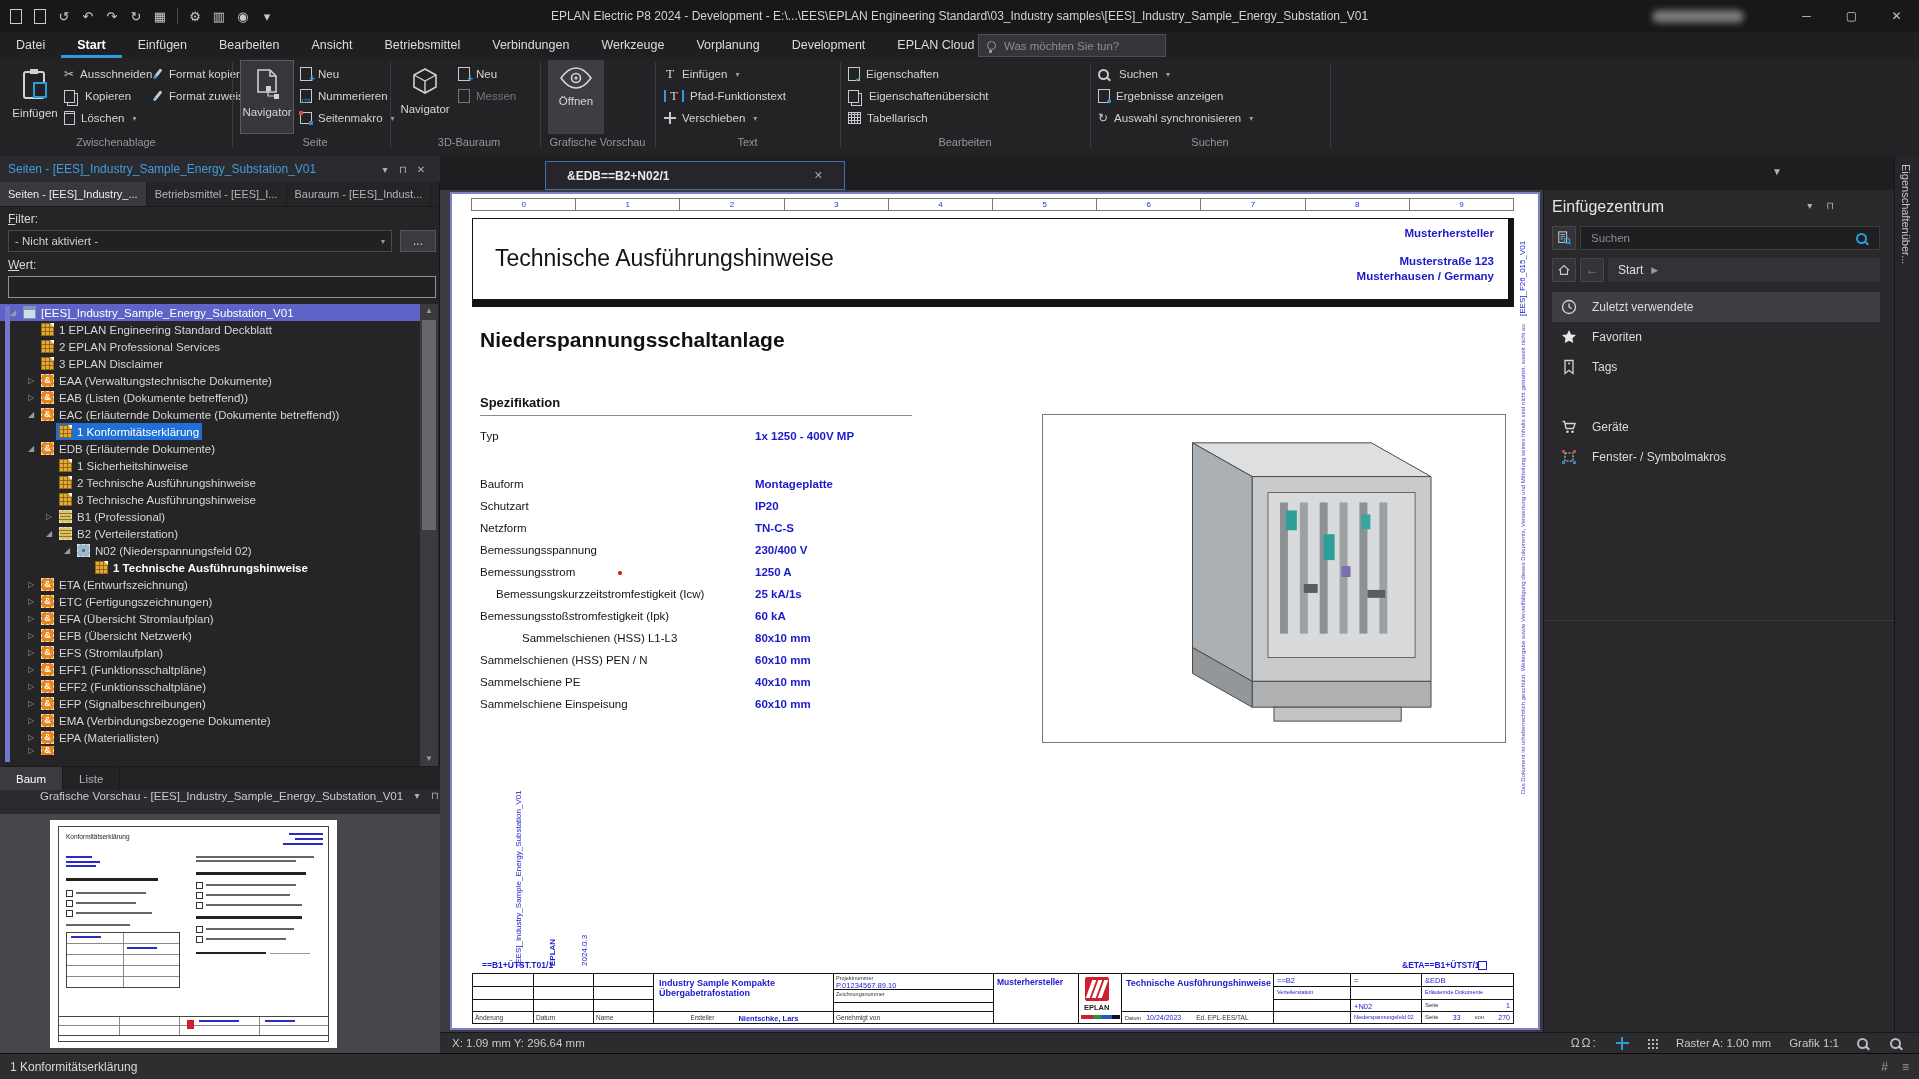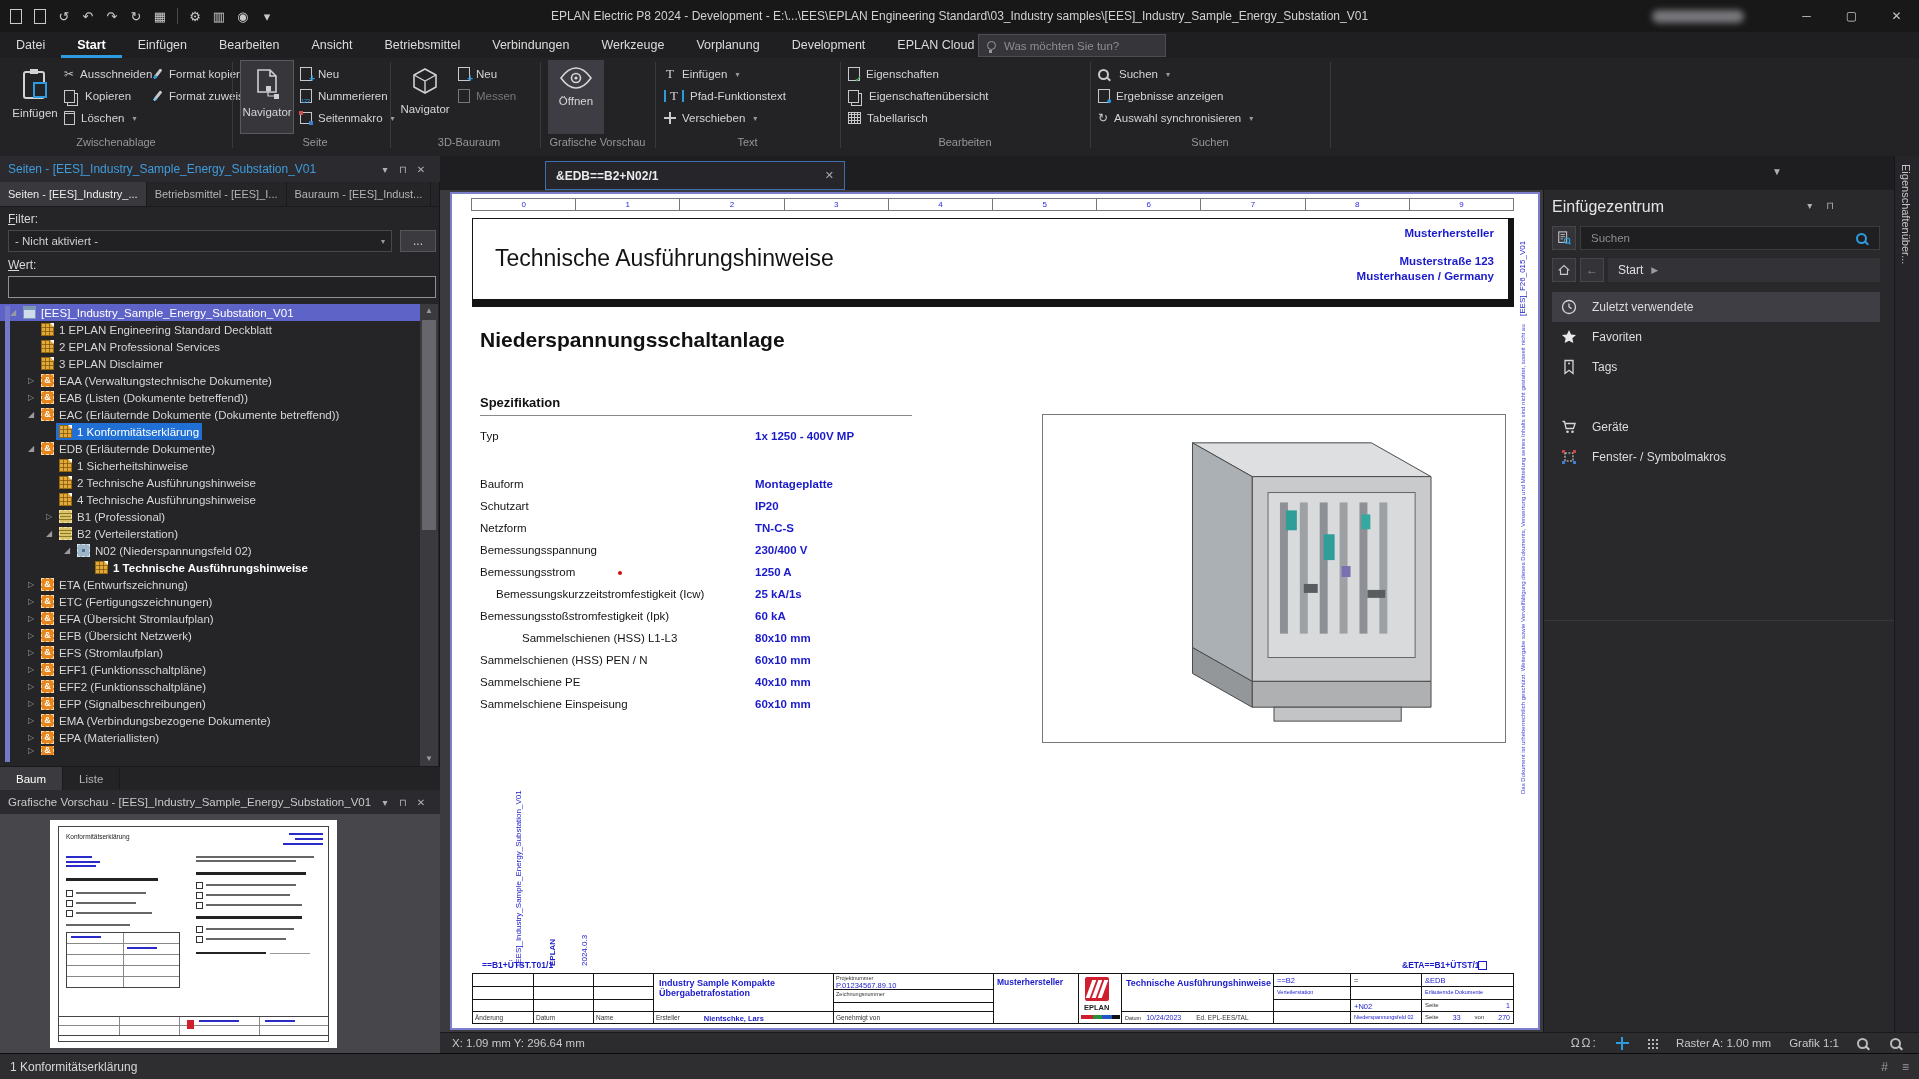--- a/index.html
+++ b/index.html
@@ -99,32 +99,32 @@
     background-image:repeating-linear-gradient(0deg,transparent 0 2px,#8a7a28 2px 3px);}
   .ti-nbox{background:#9fb6c9;border:1px dashed #d7e4ee;position:relative;}
   .ti-nbox::after{content:'';position:absolute;left:4px;top:4px;width:3px;height:3px;background:#4f7390;}
   .tscroll{position:absolute;left:420px;top:148px;width:18px;height:462px;background:#3a3a3f;}
   .tscroll .up,.tscroll .dn{position:absolute;left:0;width:18px;height:14px;color:#9a9a9e;font-size:8px;text-align:center;line-height:14px;}
   .tscroll .dn{bottom:0;}
   .tscroll .thumb{position:absolute;left:2px;top:16px;width:14px;height:210px;background:#66666c;}
   .btabs{position:absolute;left:0;top:610px;width:440px;height:24px;background:#232326;border-top:1px solid #1a1a1c;display:flex;}
   .btab{padding:0 16px;display:flex;align-items:center;font-size:11.5px;color:#b4b4b8;border-right:1px solid #1a1a1c;}
   .btab.active{background:#3a3a3f;color:#fff;}
-  .gvhead{position:absolute;left:0;top:634px;width:440px;height:24px;background:#2b2b2f;display:flex;align-items:center;}
+  .gvhead{position:absolute;left:0;top:634px;width:440px;height:24px;background:#2b2b2f;display:flex;align-items:flex-start;padding-left:32px;}
   .gvhead .txt{color:#c9c9c9;font-size:11.5px;padding-left:8px;width:368px;overflow:hidden;white-space:nowrap;text-overflow:ellipsis;}
   .gvbody{position:absolute;left:0;top:658px;width:440px;height:239px;background:#47474b;}
   .thumb{position:absolute;left:50px;top:6px;width:287px;height:228px;background:#fff;}
   .tline{position:absolute;background:#666;height:2px;}
   .tblue{position:absolute;background:#2a2ac8;height:2px;}
   .tbox{position:absolute;border:1px solid #444;}
   .tchk{position:absolute;width:5px;height:5px;border:1px solid #333;}
   
   .tabbar{left:440px;top:156px;width:1454px;height:34px;background:#1e1e21;}
   .etab{position:absolute;left:105px;top:5px;width:300px;height:29px;border:1px solid #3f6fae;background:#25252a;
-        display:flex;align-items:center;justify-content:space-between;padding:0 10px;box-sizing:border-box;text-align:center;}
+        display:flex;align-items:center;justify-content:space-between;padding:0 21px;box-sizing:border-box;text-align:center;}
   .etab .lbl{color:#eaeaea;font-size:12px;font-weight:bold;}
   .etab .x{color:#a8a8ac;font-size:11px;}
   .tabcaret{position:absolute;left:1332px;top:10px;color:#b0b0b4;font-size:10px;}
   .canvas{left:440px;top:190px;width:1103px;height:842px;background:#3b3b3f;}
   .page{position:absolute;left:10px;top:2px;width:1090px;height:838px;background:#fff;border:2px solid #7c80cc;box-sizing:border-box;}
   .ruler{position:absolute;left:20px;top:4px;width:1042px;height:13px;display:flex;}
   .rcell{flex:1;border:1px solid #777;margin-left:-1px;font-size:8px;color:#2a2ae0;text-align:center;line-height:11px;background:#fff;}
   .hdr{position:absolute;left:20px;top:24px;width:1042px;height:89px;border:1px solid #141414;
        border-right:6px solid #141414;border-bottom:8px solid #141414;box-sizing:border-box;}
   .h1{position:absolute;left:22px;top:26px;font-size:23px;color:#141414;}
@@ -480,21 +480,21 @@
           <span class="exp"></span>
           <span class="wrap">
             <span class="ti ti-page"></span>
             <span class="tlabel">2 Technische Ausführungshinweise</span>
           </span>
         </div>
         <div class="trow" style="padding-left: 42px;">
           <span class="exp"></span>
           <span class="wrap">
             <span class="ti ti-page"></span>
-            <span class="tlabel">4 Technische Ausführungshinweise</span>
+            <span class="tlabel">8 Technische Ausführungshinweise</span>
           </span>
         </div>
         <div class="trow" style="padding-left: 42px;">
           <span class="exp">▷</span>
           <span class="wrap">
             <span class="ti ti-bbox"></span>
             <span class="tlabel">B1 (Professional)</span>
           </span>
         </div>
         <div class="trow" style="padding-left: 42px;">
@@ -782,21 +782,21 @@
         <div class="c" style="left:120px;width:60px;">
           <div class="rb" style="height:13px;"></div>
             <div class="rb" style="height:13px;"></div>
             <div class="rb" style="height:12px;"></div>
           <div style="padding:2px 0 0 2px;">Name</div>
         </div>
         <div class="c" style="left:180px;width:180px;">
           <div class="rb" style="height:38px;">
               <div class="bl" style="font-size:9px;font-weight:bold;padding:4px 0 0 5px;">Industry Sample  Kompakte Übergabetrafostation</div>
             </div>
-          <div style="padding:2px 0 0 2px;display:flex;gap:24px;">
+          <div style="padding:2px 0 0 2px;display:flex;gap:24px;justify-content:center;">
               <span>Ersteller</span>
               <span class="bl" style="font-size:7.5px;font-weight:bold;">Nientschke, Lars</span>
             </div>
         </div>
         <div class="c" style="left:360px;width:160px;">
           <div class="rb" style="height:16px;">
               <div style="font-size:5.5px;padding:1px 0 0 2px;">Projektnummer</div>
               <div class="bl" style="font-size:7.5px;padding-left:2px;">P.01234567.89.10</div>
             </div>
           <div class="rb" style="height:13px;">

